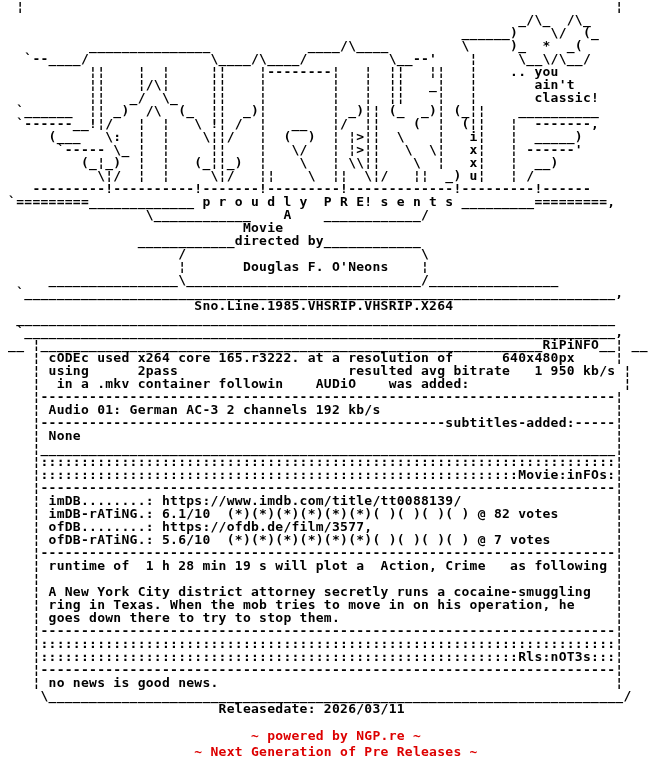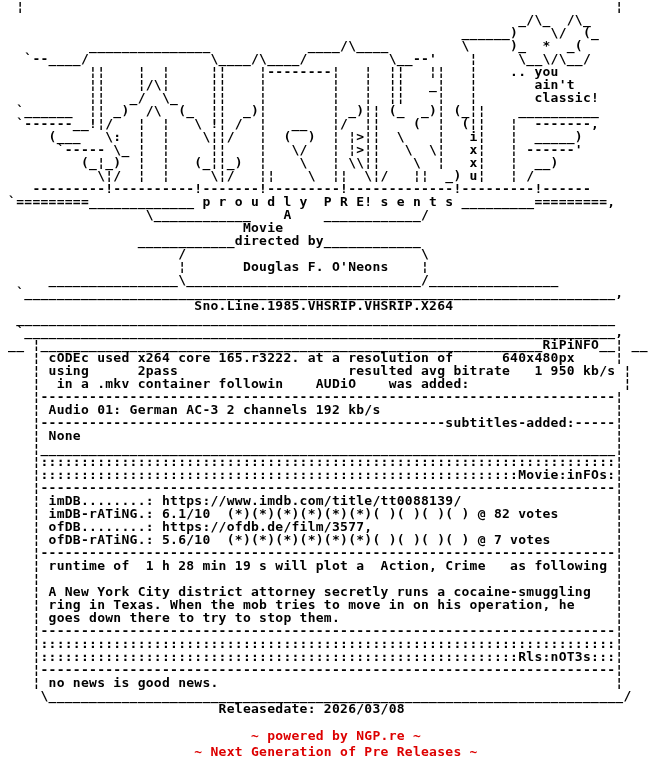--- a/index.html
+++ b/index.html
@@ -84,16 +84,16 @@
     ¦                                                                       ¦
     ¦ A New York City district attorney secretly runs a cocaine-smuggling   ¦
     ¦ ring in Texas. When the mob tries to move in on his operation, he     ¦
     ¦ goes down there to try to stop them.                                  ¦
     ¦-----------------------------------------------------------------------¦
     ¦:::::::::::::::::::::::::::::::::::::::::::::::::::::::::::::::::::::::¦
     ¦:::::::::::::::::::::::::::::::::::::::::::::::::::::::::::Rls:nOT3s:::¦
     ¦-----------------------------------------------------------------------¦
     ¦ no news is good news.                                                 ¦
      \_______________________________________________________________________/</pre>
-<pre>                           Releasedate: 2026/03/08</pre>
+<pre>                           Releasedate: 2026/03/11</pre>
 
 <div id="footer-powered" class="footer-line">~ powered by NGP.re ~</div>
 <div id="footer-tagline" class="footer-line">~ Next Generation of Pre Releases ~</div>
 
 </body></html>

